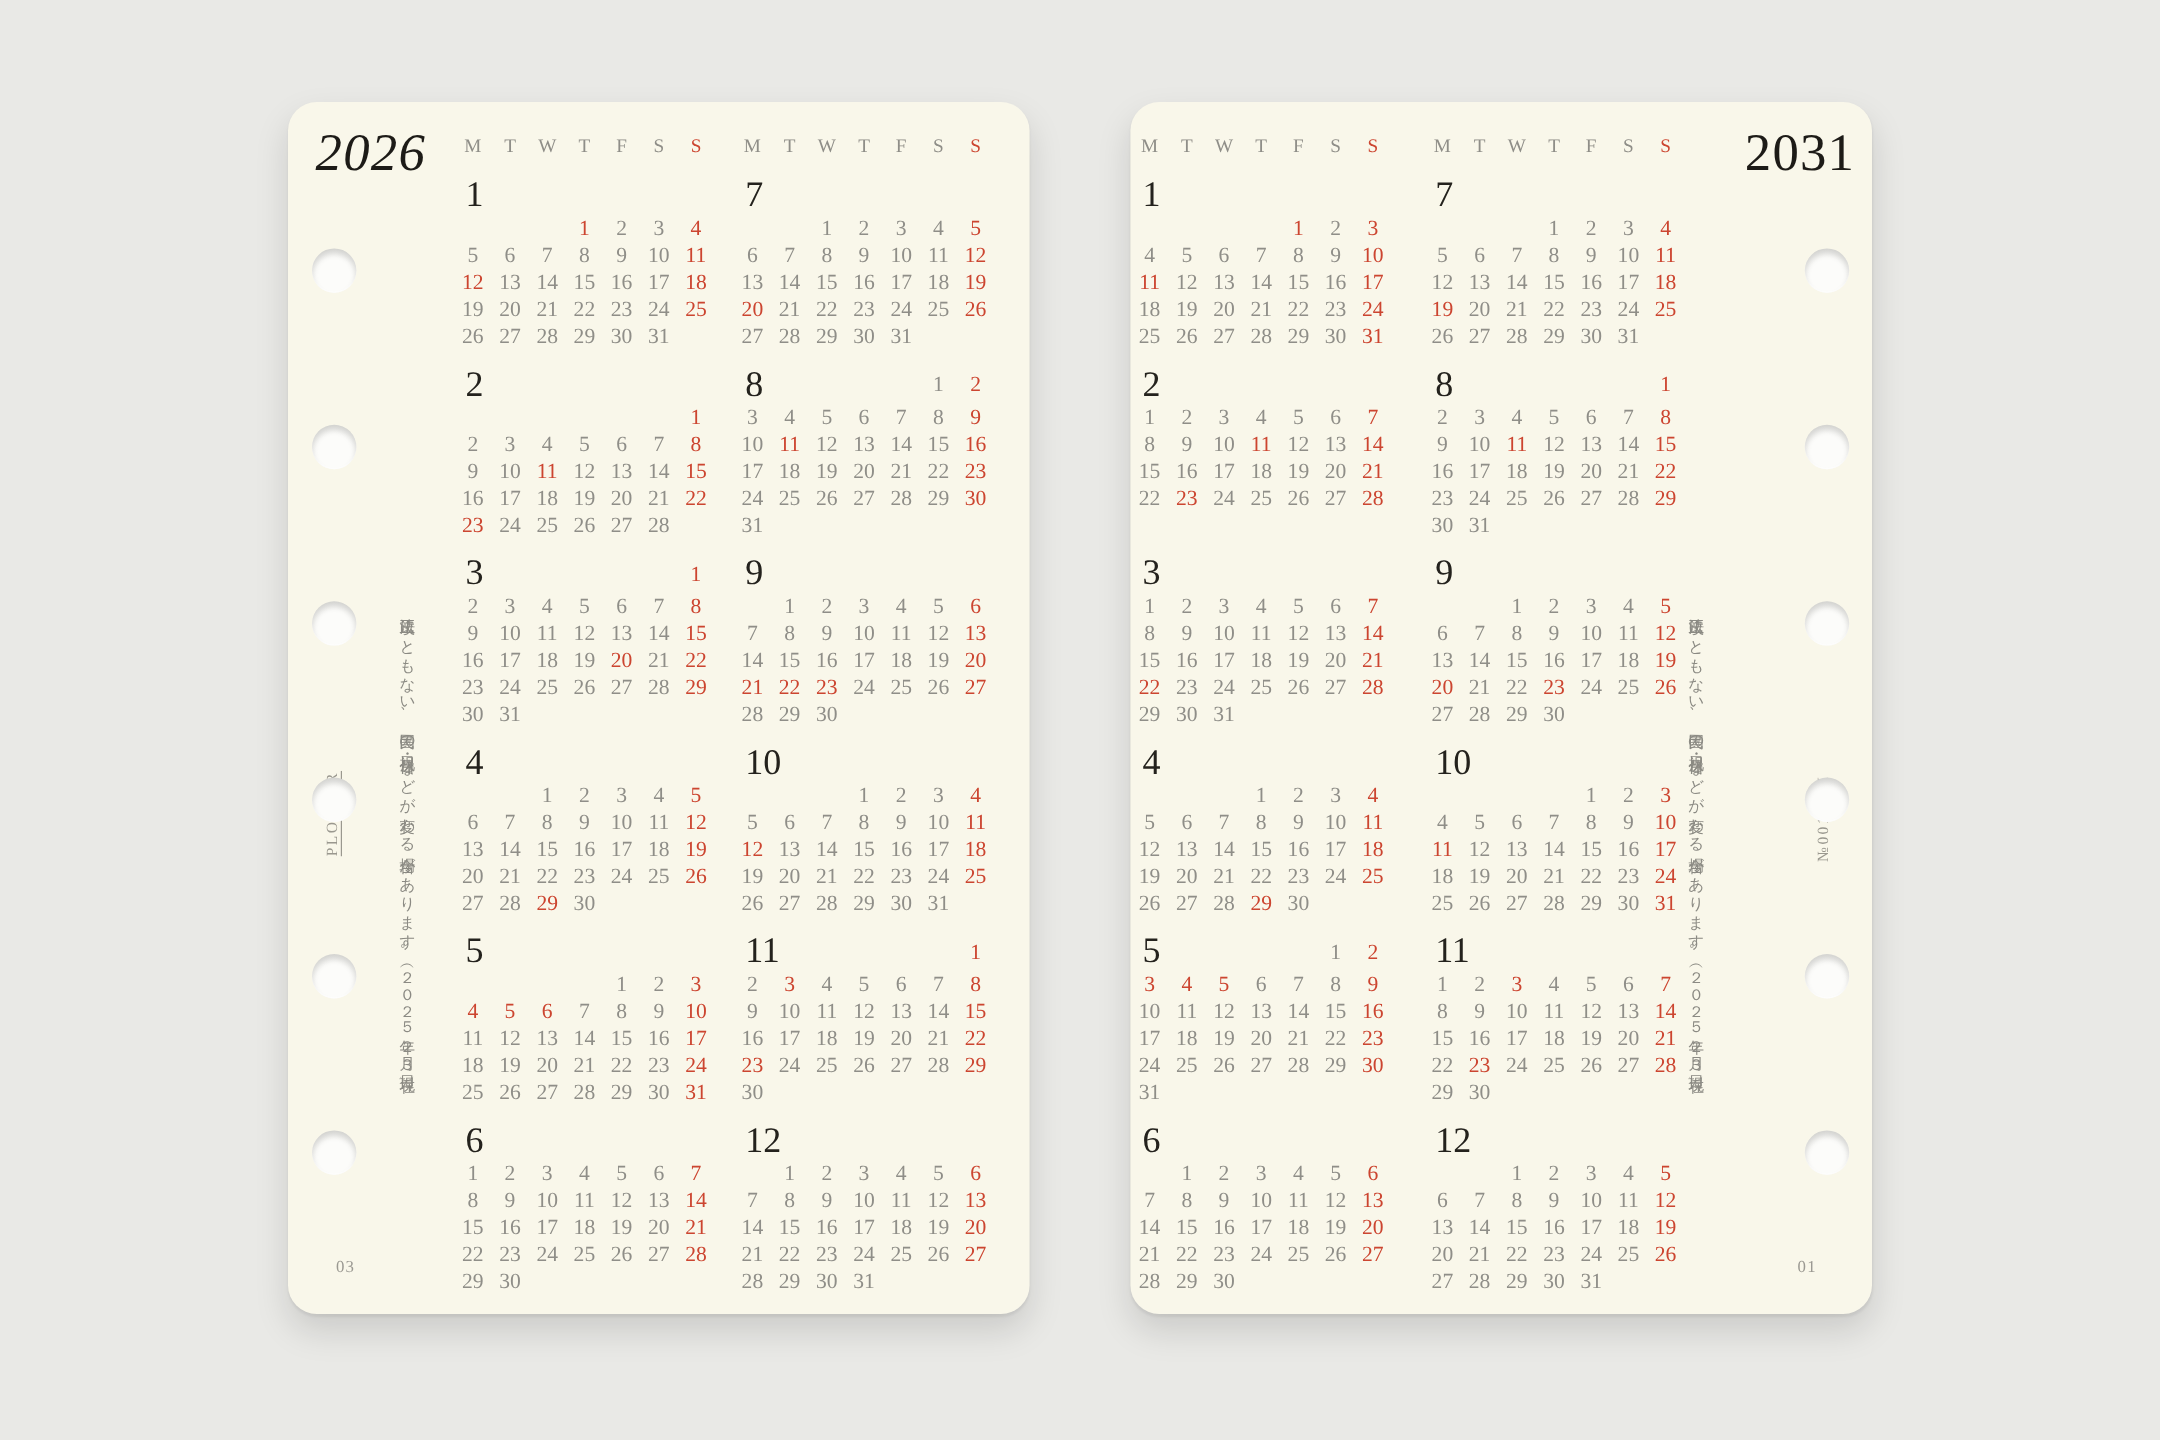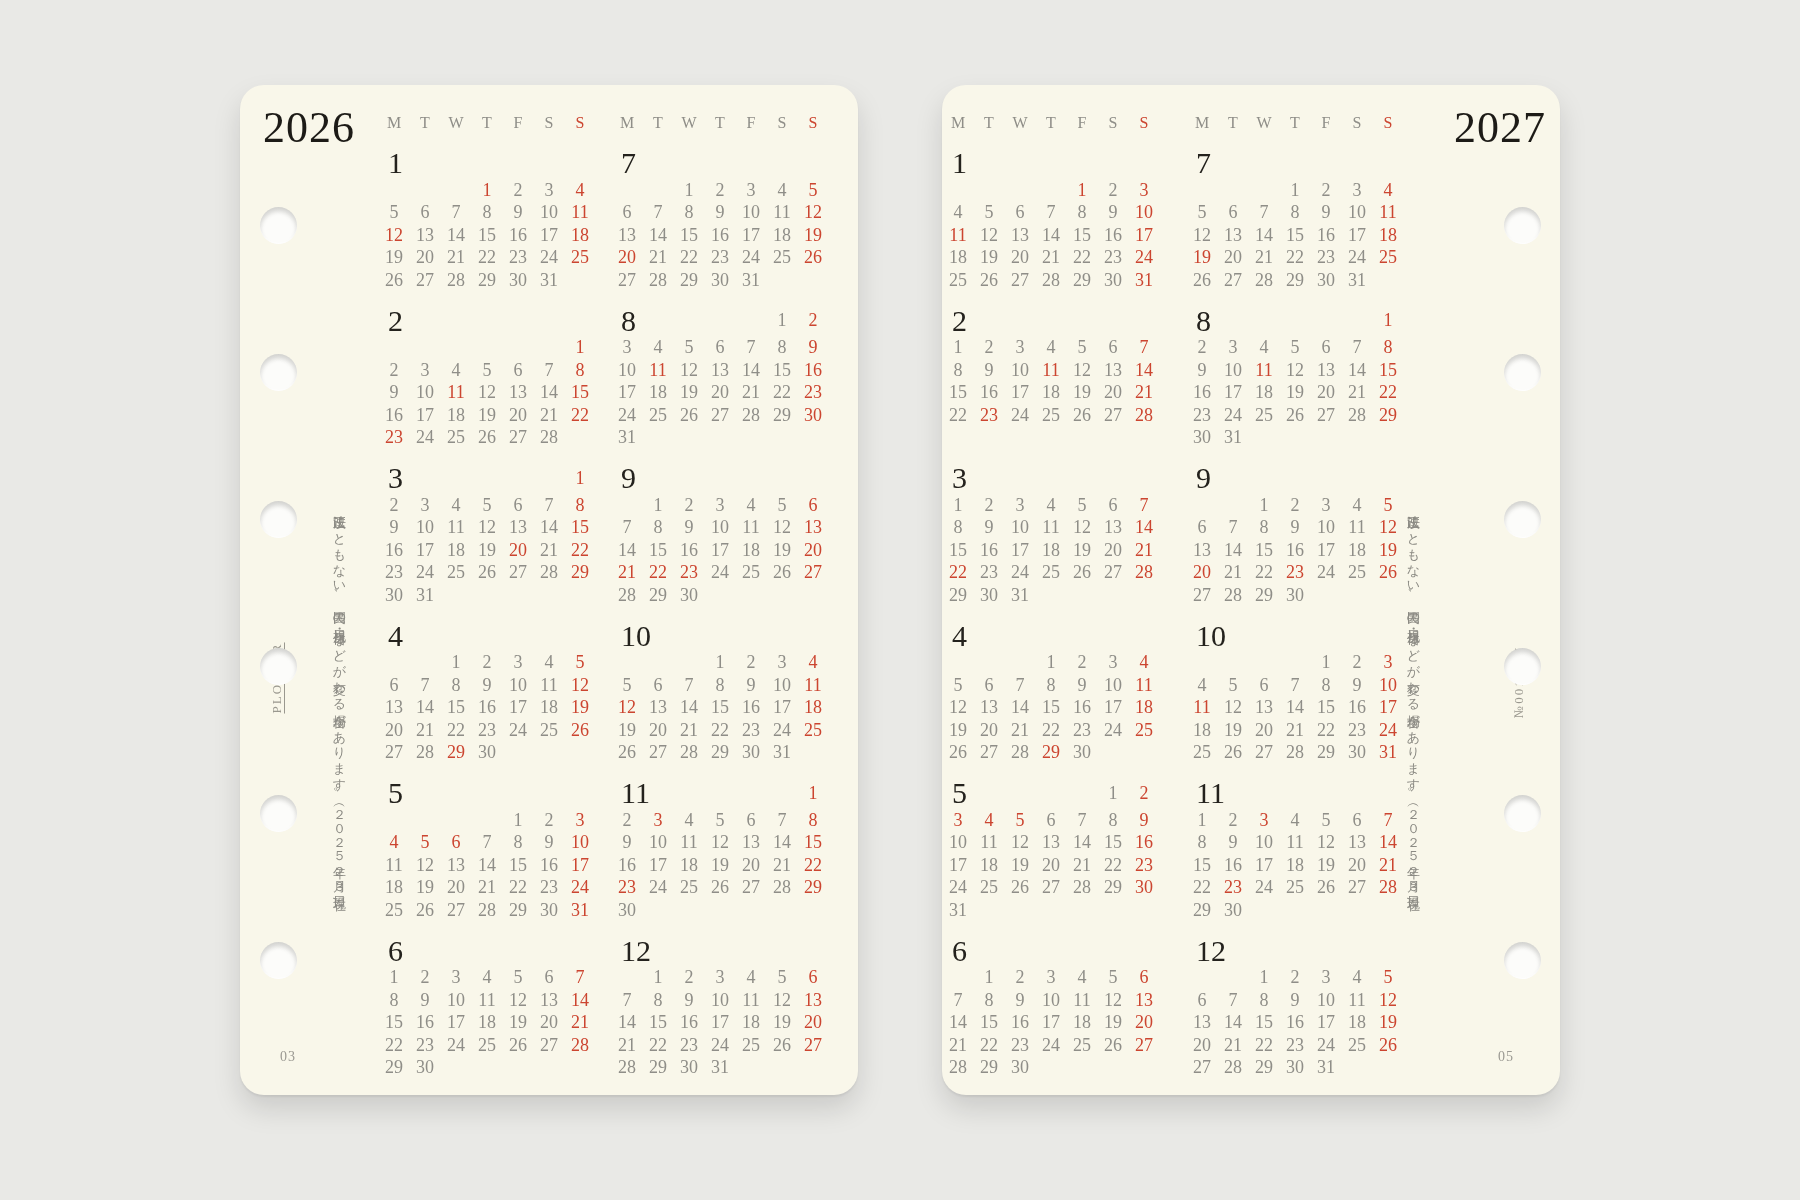--- a/index.html
+++ b/index.html
@@ -13,21 +13,21 @@
     position:absolute; top:85px; width:618px; height:1010px;
     background:#f9f7ea; border-radius:24px;
     box-shadow:0 2px 2px rgba(0,0,0,.06), 0 14px 28px rgba(0,0,0,.13);
   }
   #page-left  { left:240px; }
   #page-right { left:942px; }
   .title {
     position:absolute; top:20px; font-size:44px; line-height:46px;
     color:#1d1b17; letter-spacing:1px;
   }
-  #page-left  .title { left:23px; }
+  #page-left  .title { left:23px;font-style:italic; }
   #page-right .title { right:14px; }
   .wk-row, .drow { position:absolute; display:flex; }
   .cell { width:31px; flex:none; text-align:center; }
   .wk-row { font-size:16px; line-height:22px; color:#8f8e88; }
   .drow   { font-size:18px; line-height:22.5px; color:#8f8e88; }
   .red    { color:#cc4530; }
   .mlabel {
     position:absolute; font-size:30px; line-height:32px; color:#24221d;
   }
   .note {
@@ -665,24 +665,24 @@
     </div>
     <div class="hole" style="left: 19.5px; top: 121.5px;"></div>
     <div class="hole" style="left: 19.5px; top: 268.5px;"></div>
     <div class="hole" style="left: 19.5px; top: 415.5px;"></div>
     <div class="hole" style="left: 19.5px; top: 562.5px;"></div>
     <div class="hole" style="left: 19.5px; top: 709.5px;"></div>
     <div class="hole" style="left: 19.5px; top: 856.5px;"></div>
   </div>
 
 <div class="page" id="page-right">
-  <div class="title">2027</div>
+  <div class="title">2031</div>
   <div class="note">法改正にともない、国民の祝日・休日などが変わる場合があります。（２０２５年２月３日現在）</div>
   <div class="side-label">№001 – M</div>
-  <div class="pagenum">05</div>
+  <div class="pagenum">01</div>
 <div class="wk-row" style="left: 0.5px; top: 27px;">
       <span class="cell">M</span>
       <span class="cell">T</span>
       <span class="cell">W</span>
       <span class="cell">T</span>
       <span class="cell">F</span>
       <span class="cell">S</span>
       <span class="cell red">S</span>
     </div>
     <div class="wk-row" style="left: 244.5px; top: 27px;">

